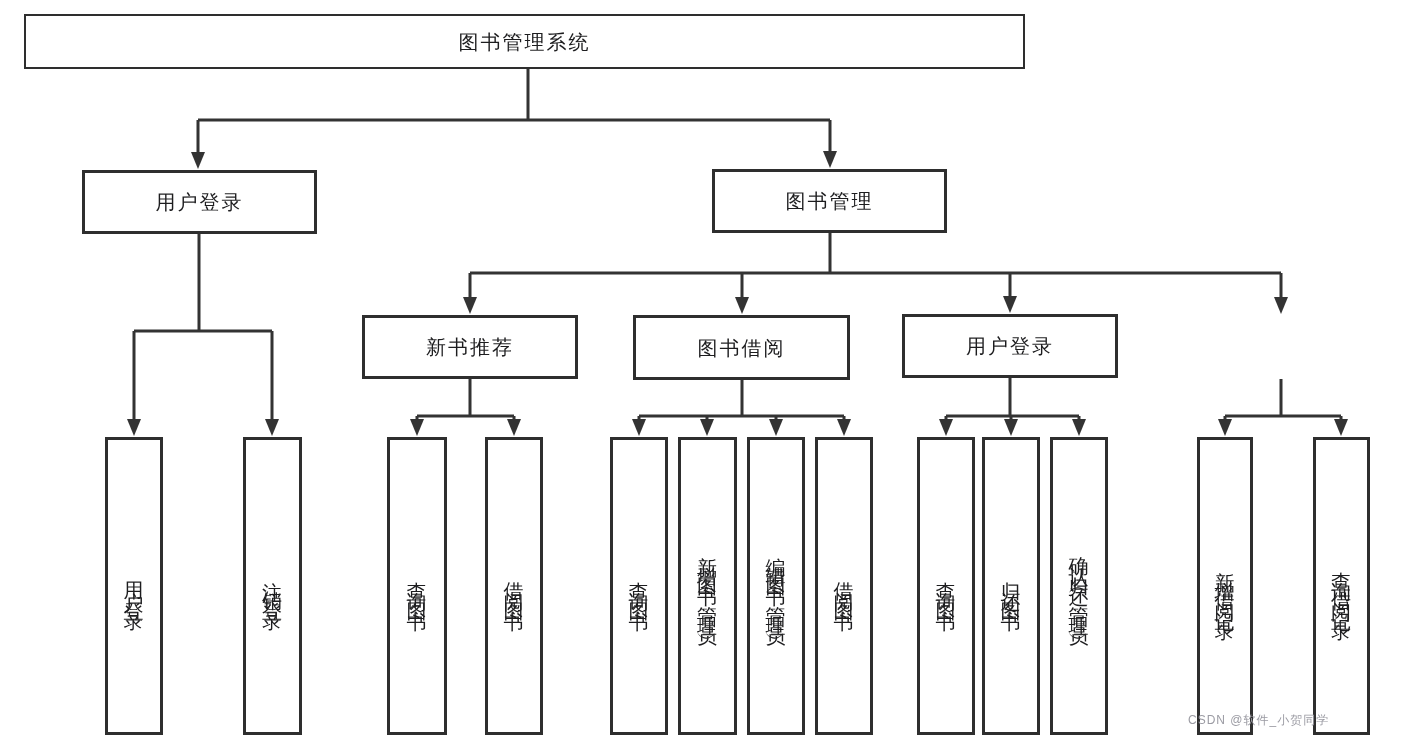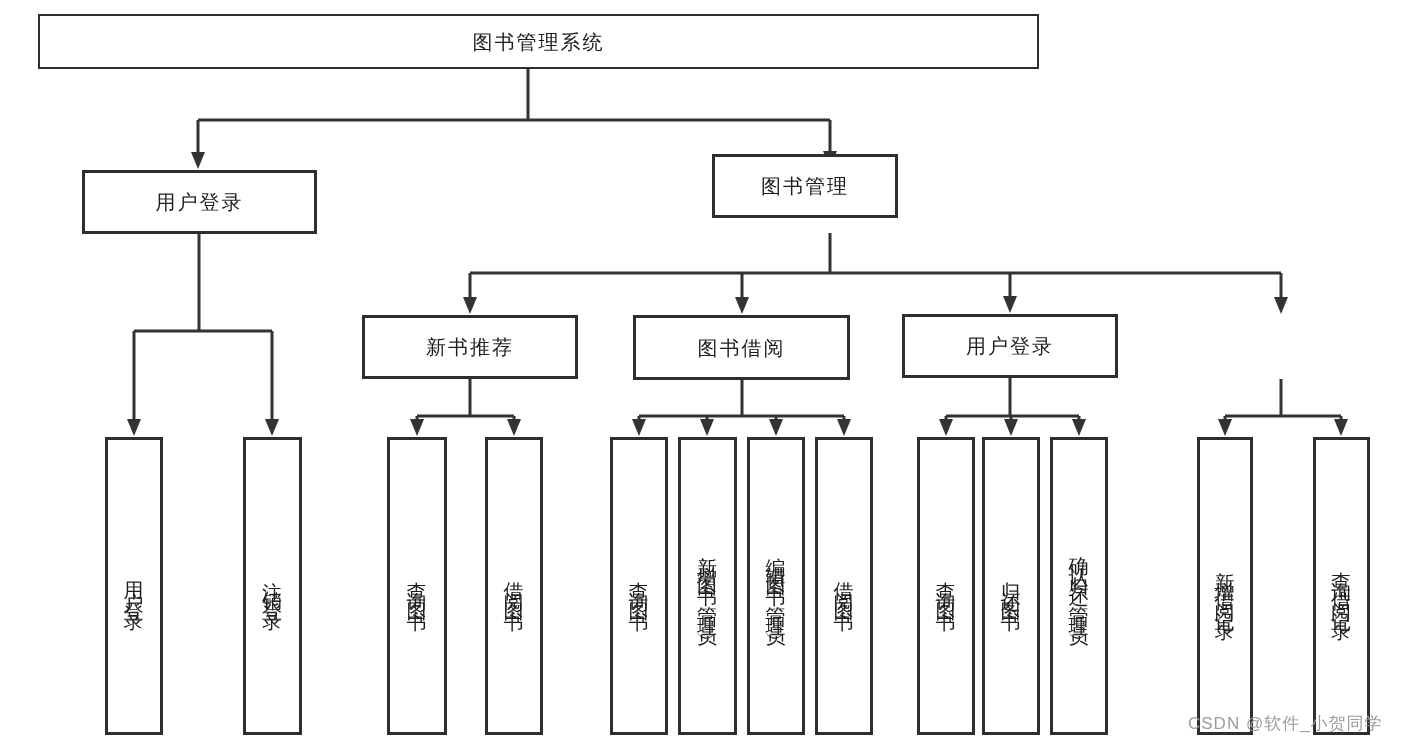--- a/index.html
+++ b/index.html
@@ -32,21 +32,21 @@
     text-orientation: mixed;
     letter-spacing: 10px;
     font-size: 20px;
   }
   .node.v span { display: block; }
   .watermark {
     position: absolute;
     left: 1188px;
     top: 712px;
     width: 212px;
-    font-size: 17px;
+    font-size: 12px;
     letter-spacing: 1px;
     color: #9b9ba3;
     white-space: nowrap;
     z-index: 5;
   }
 </style>
 </head>
 <body>
 
 <div id="canvas">
@@ -84,28 +84,28 @@
       <polygon points="769,419 783,419 776,436"></polygon>
       <polygon points="837,419 851,419 844,436"></polygon>
       <polygon points="939,419 953,419 946,436"></polygon>
       <polygon points="1004,419 1018,419 1011,436"></polygon>
       <polygon points="1072,419 1086,419 1079,436"></polygon>
       <polygon points="1218,419 1232,419 1225,436"></polygon>
       <polygon points="1334,419 1348,419 1341,436"></polygon>
     </g>
   </svg>
 
-  <div class="node root" style="left:38px;top:14px;width:1001px;height:55px">
+  <div class="node root" style="left:24px;top:14px;width:1001px;height:55px">
     <span>图书管理系统</span>
   </div>
 
   <div class="node" style="left:82px;top:170px;width:235px;height:64px">
     <span>用户登录</span>
   </div>
-  <div class="node" style="left:712px;top:154px;width:186px;height:64px">
+  <div class="node" style="left:712px;top:169px;width:235px;height:64px">
     <span>图书管理</span>
   </div>
 
   <div class="node" style="left:633px;top:315px;width:217px;height:65px">
     <span>图书借阅</span>
   </div>
   <div class="node" style="left:362px;top:315px;width:216px;height:64px">
     <span>新书推荐</span>
   </div>
   <div class="node" style="left:902px;top:314px;width:216px;height:64px">

